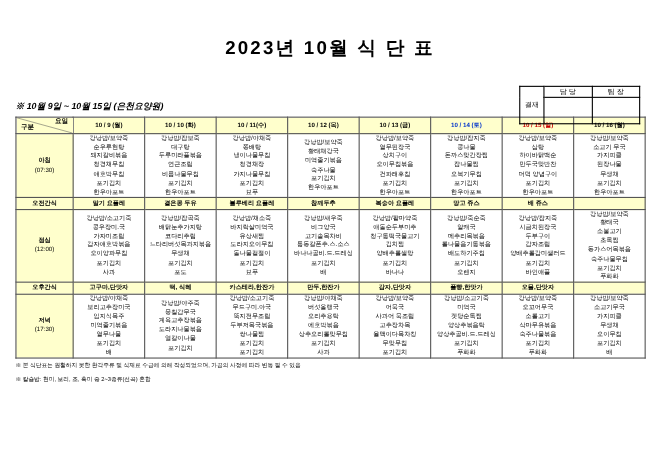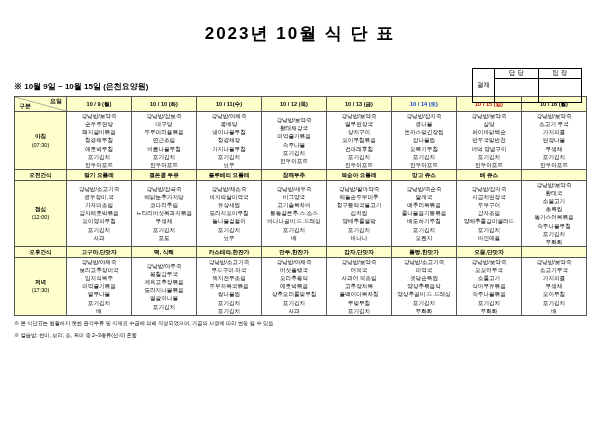--- a/index.html
+++ b/index.html
@@ -11,21 +11,21 @@
     font-family: "Liberation Sans", sans-serif;
     color: #000;
   }
   .page { position: relative; width: 600px; height: 424px; padding: 0; }
 
   .title {
     text-align: center;
     font-size: 17px;
     font-weight: bold;
     letter-spacing: 2px;
-    margin-top: 22px;
+    margin-top: 32px;
     margin-bottom: 0;
   }
 
   .approval {
     position: absolute;
     top: 46px;
     right: 18px;
     width: 110px;
     border-collapse: collapse;
     font-size: 6.5px;
@@ -36,20 +36,21 @@
     padding: 0;
   }
   .approval .lbl { width: 22px; height: 34px; font-size: 6.5px; }
   .approval .hd { height: 10px; }
   .approval .bd { height: 24px; }
 
   .subtitle {
     margin: 36px 18px 4px 14px;
     font-size: 8px;
     font-weight: bold;
+    font-style: italic;
   }
 
   table.menu {
     border-collapse: collapse;
     width: 572px;
     margin-left: 14px;
     table-layout: fixed;
   }
   table.menu td, table.menu th {
     border: 1px solid #555;

